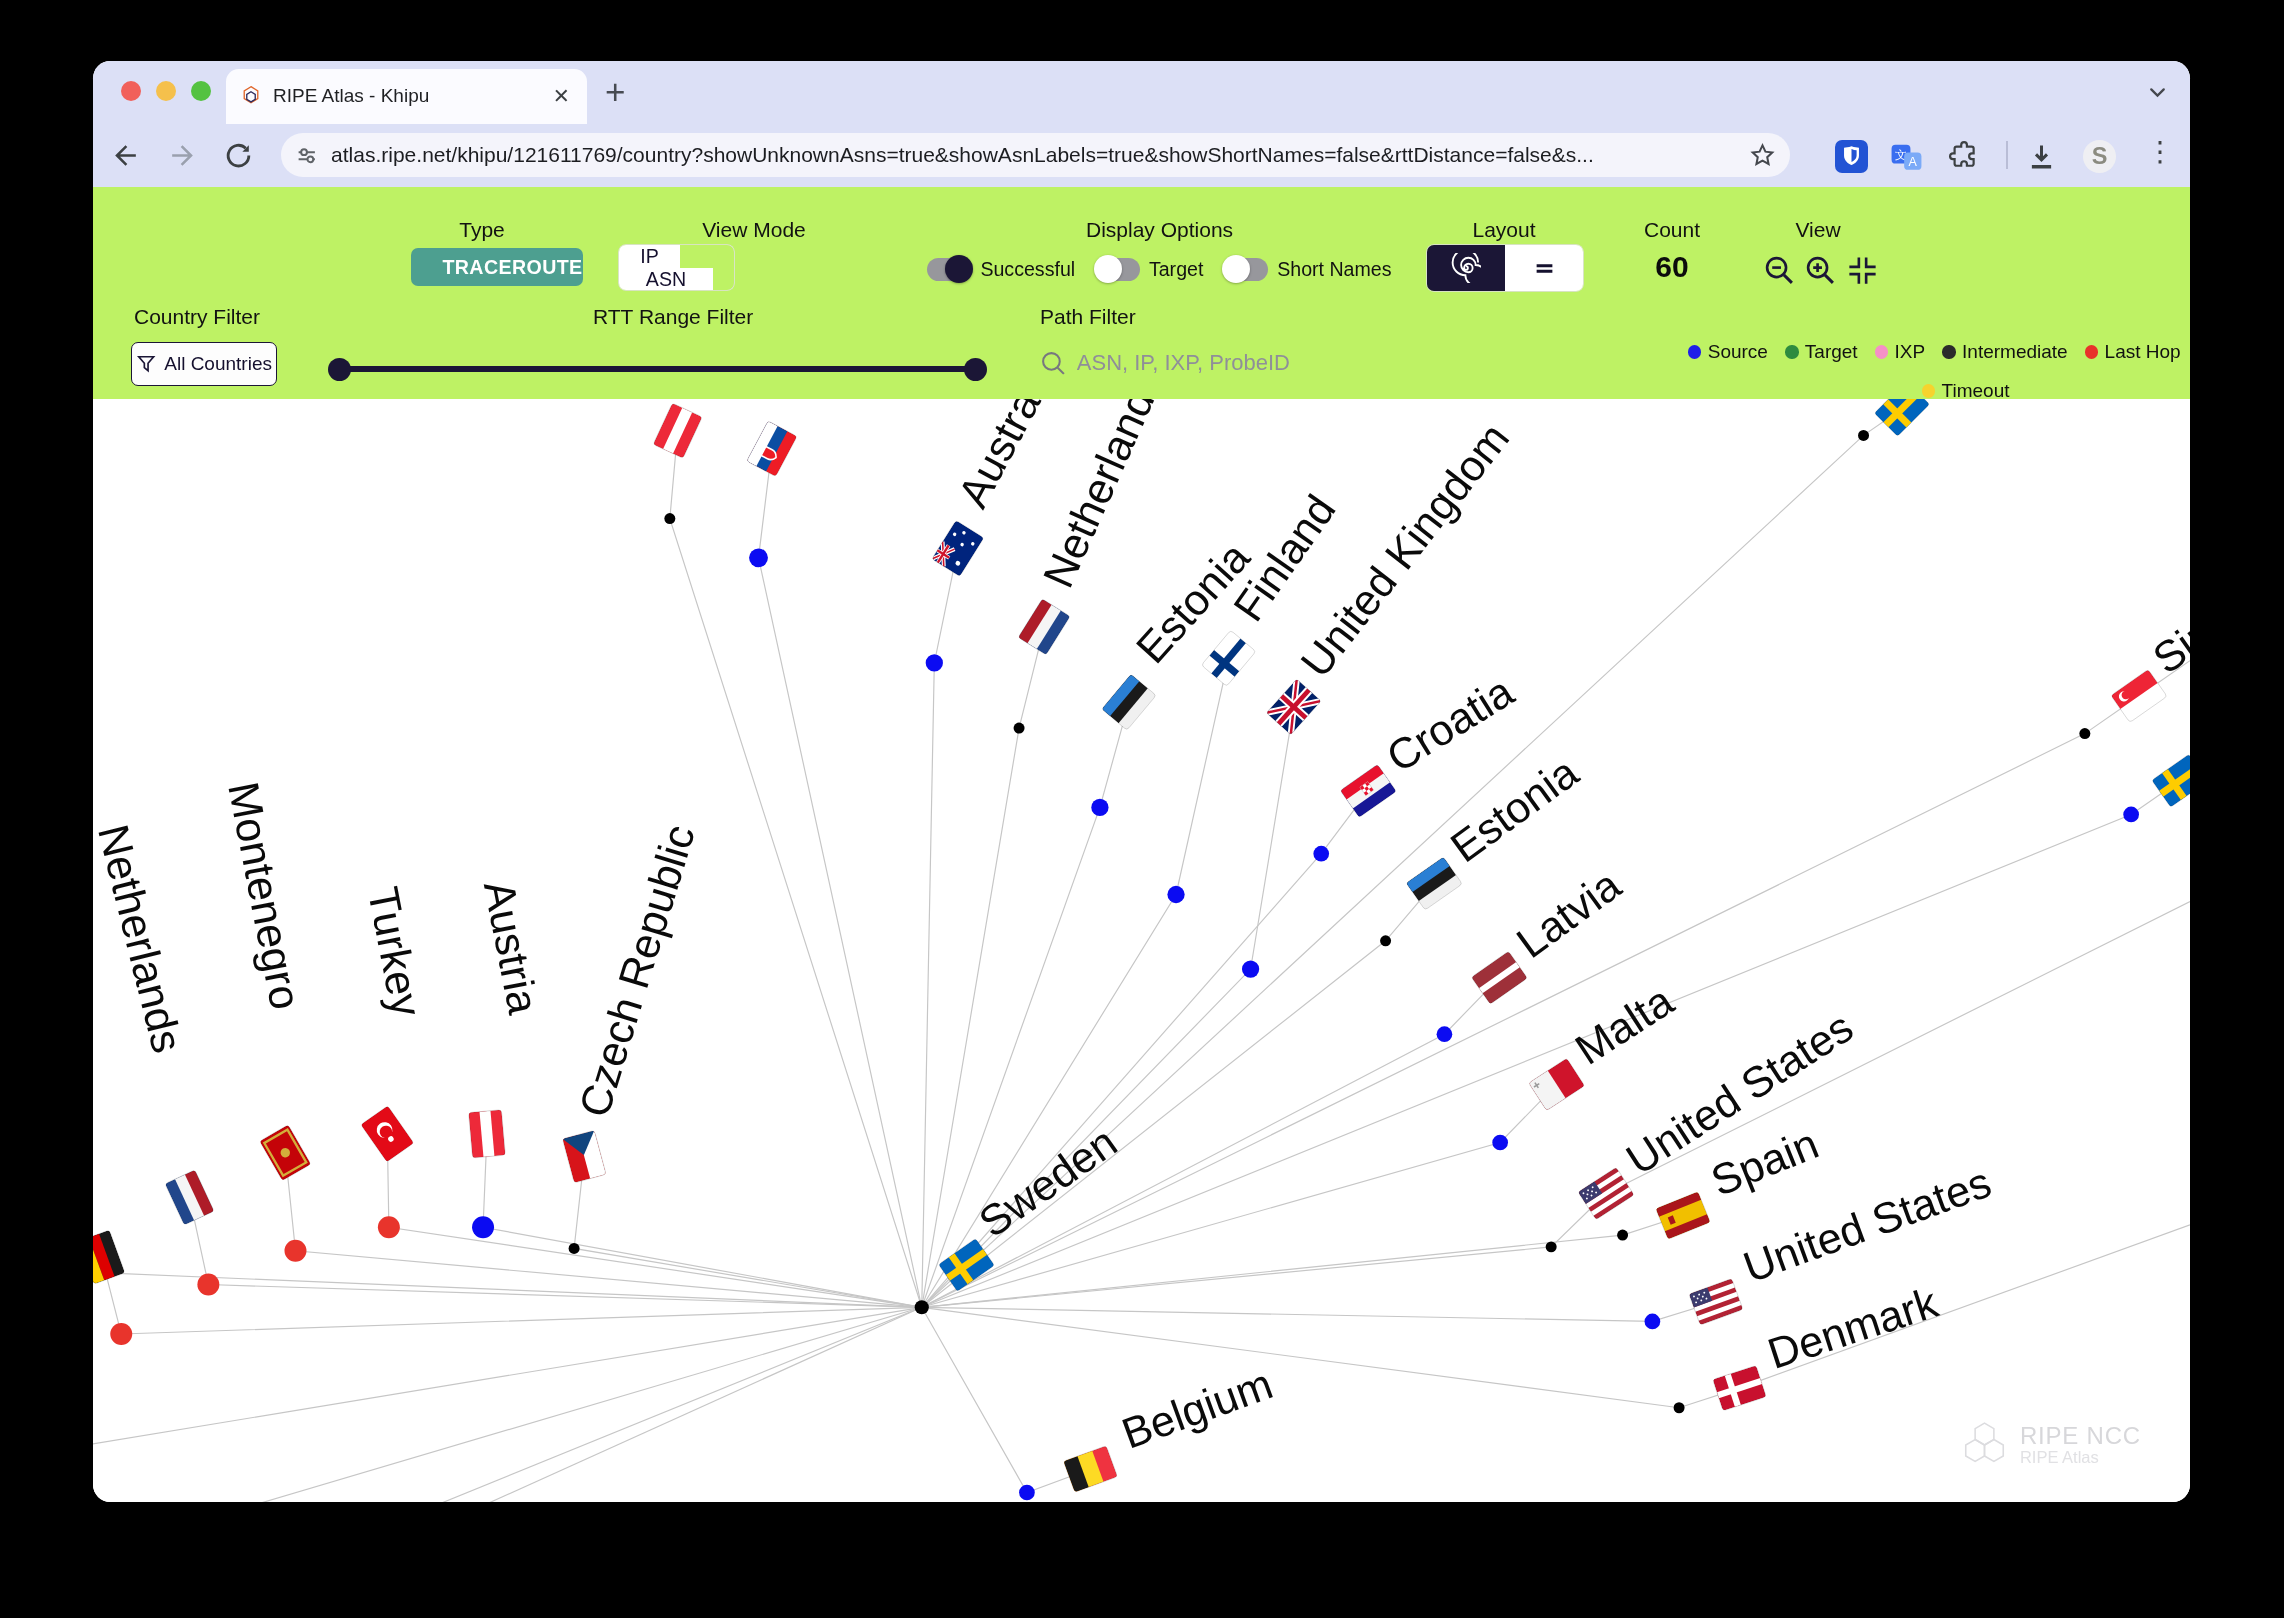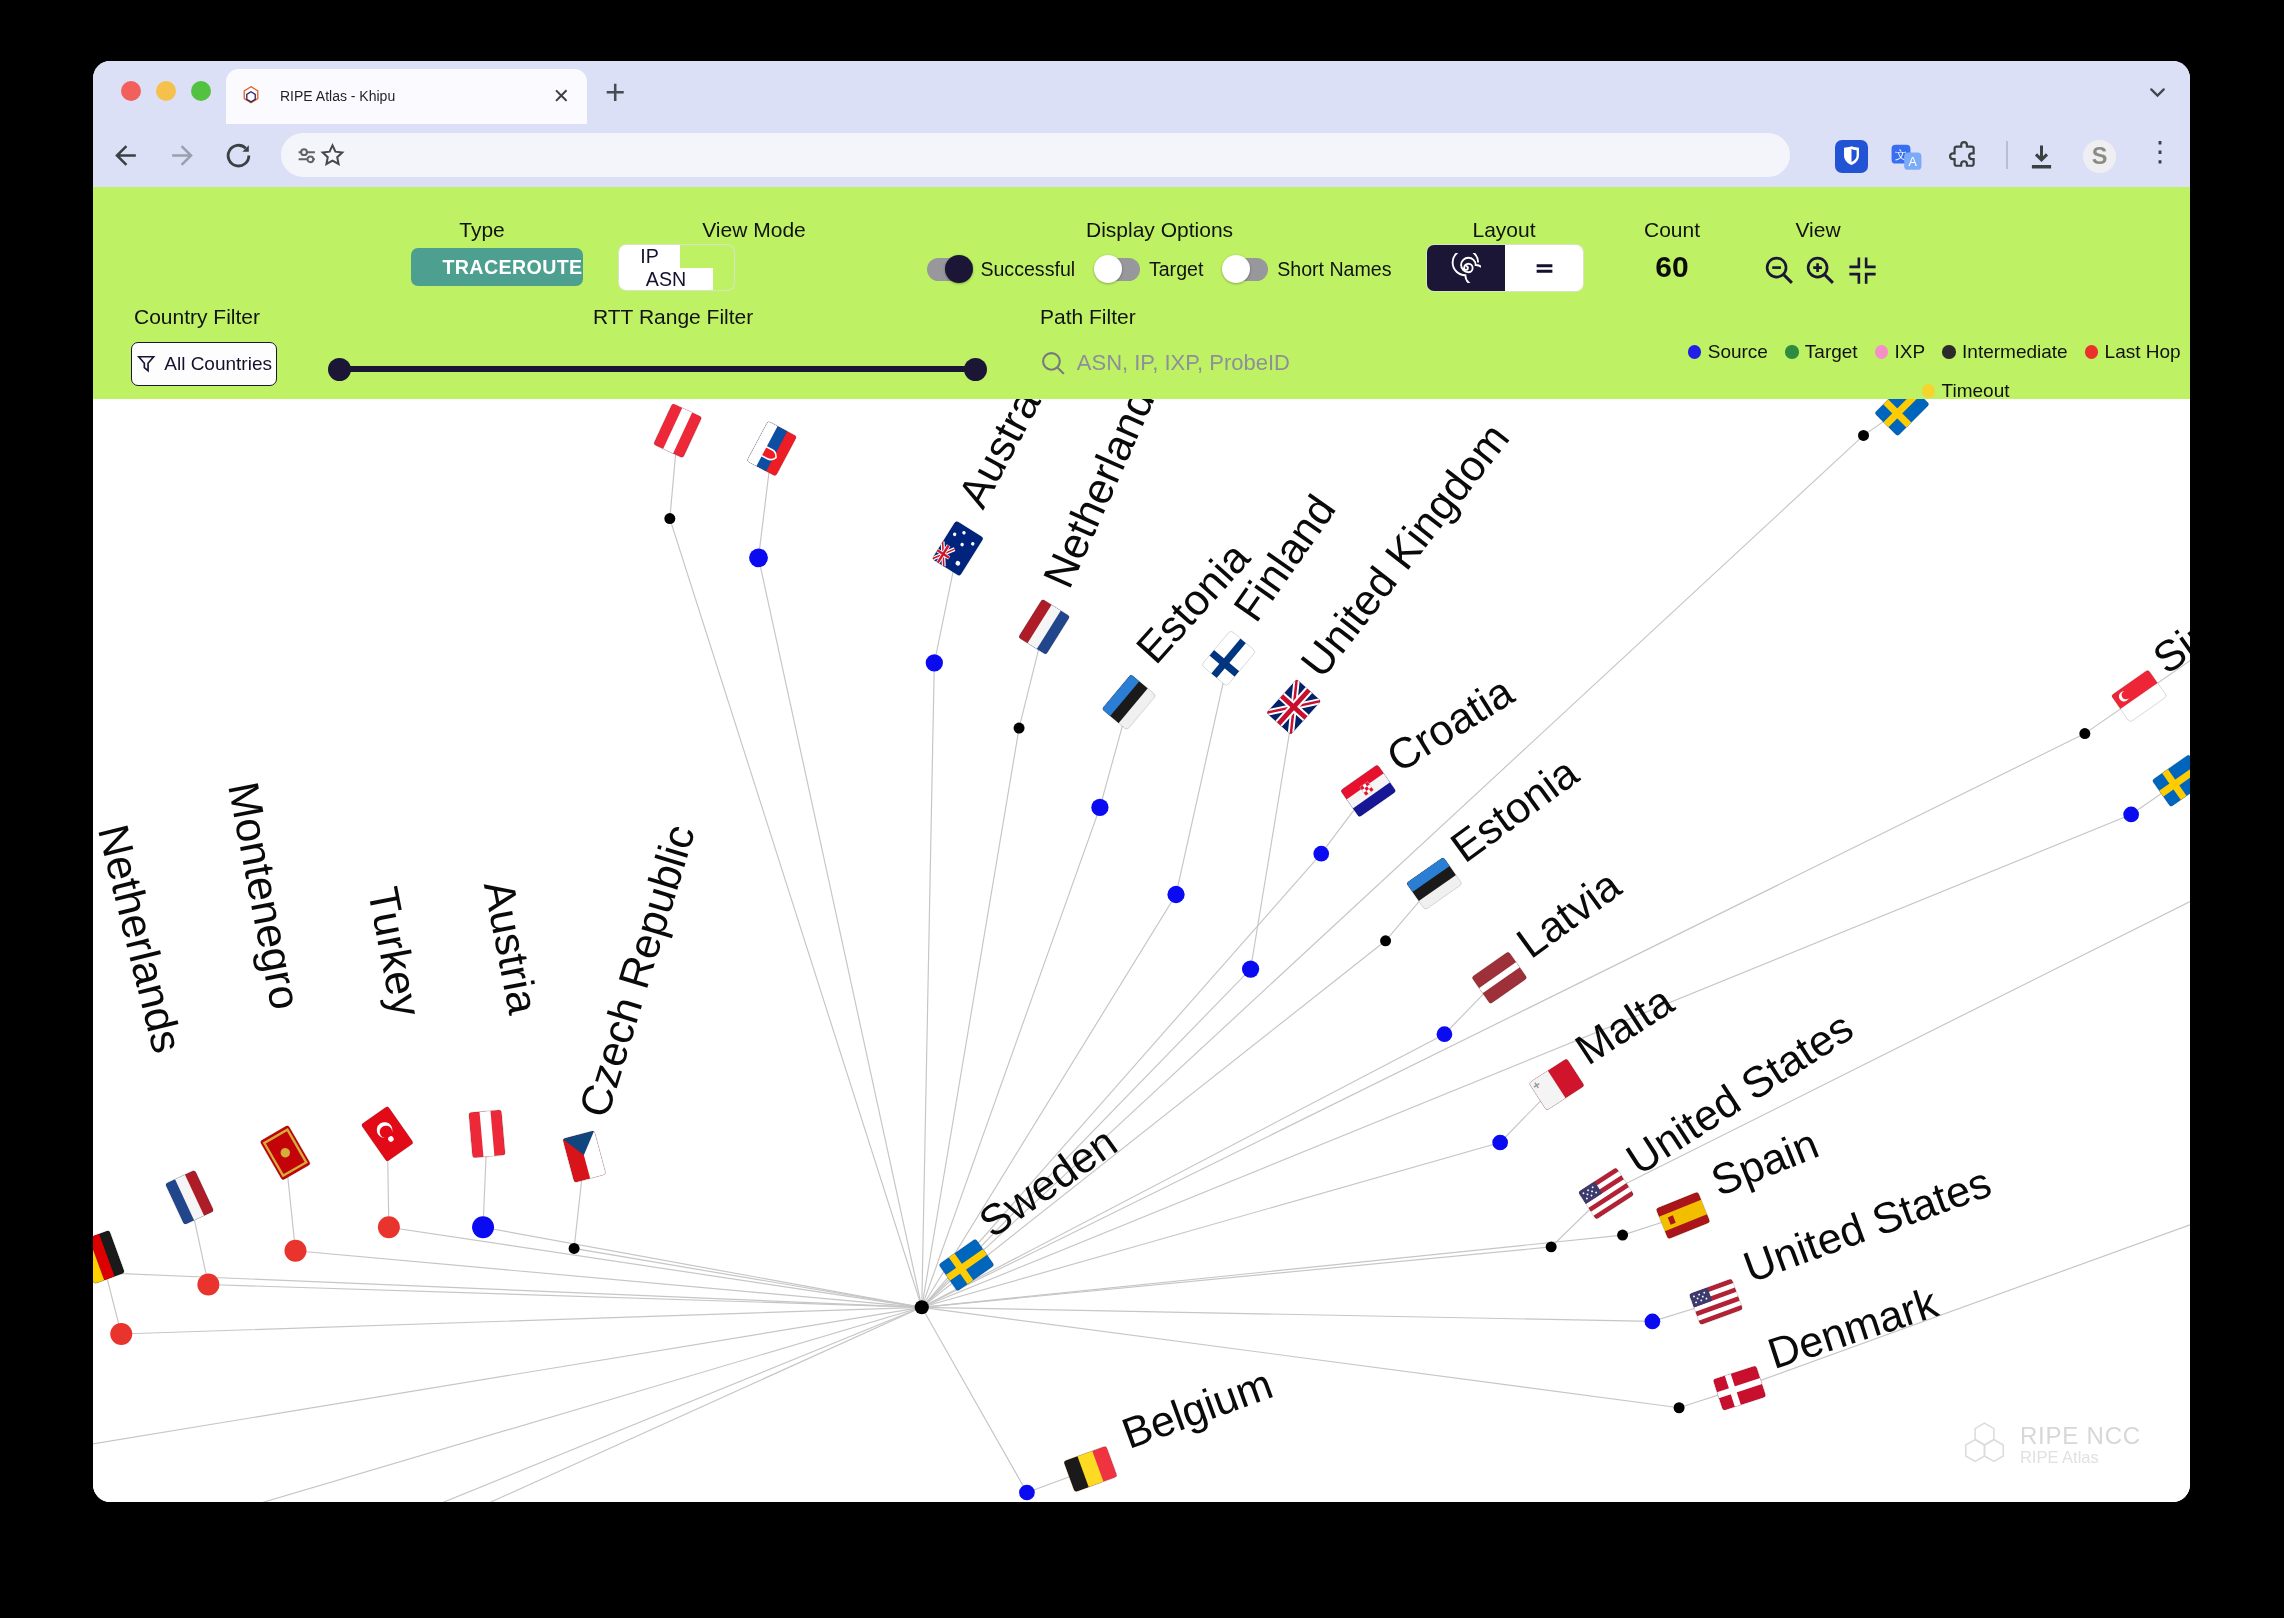--- a/index.html
+++ b/index.html
@@ -2,21 +2,21 @@
 <html style="font-size:12.6px"><head>
 <meta charset="utf-8">
 <style>
   html,body{margin:0;padding:0;}
   body{width:2284px;height:1618px;background:#000;font-family:"Liberation Sans",sans-serif;position:relative;overflow:hidden;}
   .window{position:absolute;left:93px;top:61px;width:2097px;height:1441px;background:#fff;border-radius:17.3px;overflow:hidden;box-shadow:0 7.8px 47px rgba(0,0,0,.5);}
   
   .tabbar{position:absolute;top:0;left:0;right:0;height:63px;background:#dce0f6;}
   .tlight{position:absolute;top:19.6px;width:20.4px;height:20.4px;border-radius:50%;}
   .tab{position:absolute;left:133px;top:7.8px;width:361px;height:55px;background:#fbfbff;border-radius:12.6px 12.6px 0 0;display:flex;align-items:center;padding:0 14px;box-sizing:border-box;}
-  .tab-title{font-size:14px;color:#1f2023;margin-left:18px;flex:1;white-space:nowrap;overflow:hidden;}
+  .tab-title{font-size:19px;color:#1f2023;margin-left:11px;flex:1;white-space:nowrap;overflow:hidden;}
   .tab-close{font-size:20.4px;color:#3c4043;padding:0 3.1px;}
   .newtab{position:absolute;left:512px;top:11px;font-size:35px;color:#474b52;font-weight:300;}
   .strip-chev{position:absolute;right:20.4px;top:19px;}
   
   .urlrow{position:absolute;top:63px;left:0;right:0;height:63px;background:#dce0f6;}
   .navic{position:absolute;top:15.7px;width:31px;height:31px;}
   .omnibox{position:absolute;left:188px;top:9.4px;width:1509px;height:44px;background:#f4f4fb;border-radius:22px;display:flex;align-items:center;padding:0 14px;box-sizing:border-box;}
   .url-text{font-size:21px;color:#1c1d21;margin-left:12.6px;white-space:nowrap;overflow:hidden;flex:1;}
   .exticon{position:absolute;top:15.7px;}
   .sep{position:absolute;top:17.3px;width:1.6px;height:28px;background:#b9bdd6;}
@@ -89,20 +89,21 @@
     <svg class="navic" style="left:130px;" viewBox="0 0 24 24">
         <path d="M17.6 6.4A8 8 0 1 0 20 12" stroke="#3c4043" stroke-width="2.2" fill="none"></path>
         <path d="M20 4v5h-5z" fill="#3c4043"></path>
       </svg>
     <div class="omnibox">
       <svg width="23.5" height="23.5" viewBox="0 0 26 26">
           <path d="M4 9h18M4 17h18" stroke="#5f6368" stroke-width="2.2"></path>
           <circle cx="10" cy="9" r="3.2" fill="#f4f4fb" stroke="#5f6368" stroke-width="2.2"></circle>
           <circle cx="17" cy="17" r="3.2" fill="#f4f4fb" stroke="#5f6368" stroke-width="2.2"></circle>
         </svg>
+      <span class="url-text">atlas.ripe.net/khipu/121611769/country?showUnknownAsns=true&amp;showAsnLabels=true&amp;showShortNames=false&amp;rttDistance=false&amp;s...</span>
       <svg width="27" height="27" viewBox="0 0 24 24">
           <path d="M12 3l2.6 5.6 6.1.7-4.5 4.2 1.2 6-5.4-3-5.4 3 1.2-6-4.5-4.2 6.1-.7z" fill="none" stroke="#45484e" stroke-width="1.8"></path>
         </svg>
     </div>
     <svg class="exticon" style="left:1742px;" width="33" height="33" viewBox="0 0 42 42">
         <rect width="42" height="42" rx="9" fill="#2253d4"></rect>
         <path d="M21 8c-4 1.4-7 1.8-9.5 1.8V20c0 6 5.5 10.5 9.5 11.8 4-1.3 9.5-5.8 9.5-11.8V9.8C28 9.8 25 9.4 21 8z" fill="#fff"></path>
         <path d="M21 11.5V28c3-1.2 6.5-4.5 6.5-8.3v-6.5c-2.2-.1-4.3-.6-6.5-1.7z" fill="#2253d4"></path>
       </svg>
     <svg class="exticon" style="left:1797px;" width="33" height="33" viewBox="0 0 42 42">

